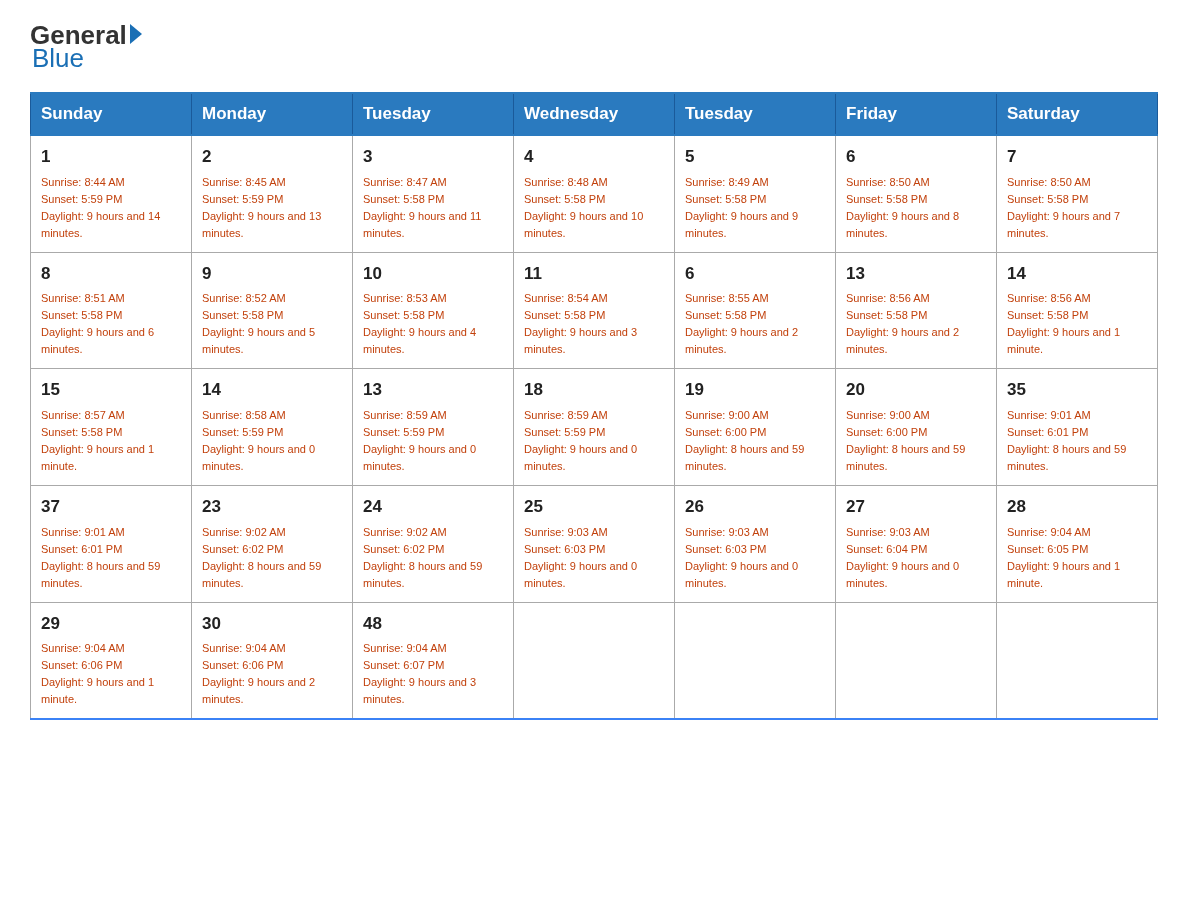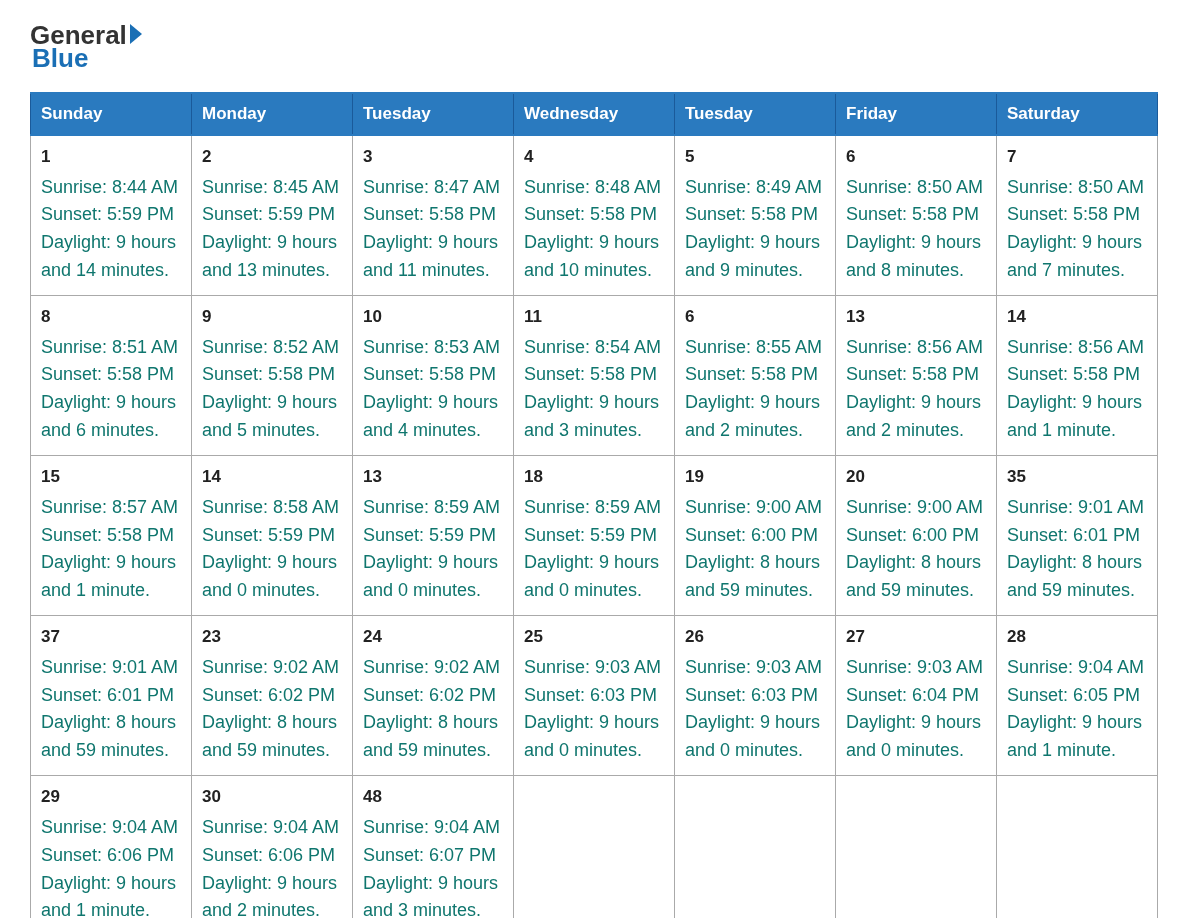--- a/index.html
+++ b/index.html
@@ -33,21 +33,21 @@
       height: 0;
       border-left: 12px solid #1a6fb5;
       border-top: 10px solid transparent;
       border-bottom: 10px solid transparent;
       margin-left: 3px;
       margin-top: -4px;
     }
     .logo-blue-line {
       color: #1a6fb5;
       font-size: 26px;
-      font-weight: bold;
+      font-weight: normal;
       margin-top: -8px;
       padding-left: 2px;
     }
     .title-section {
       text-align: right;
     }
     .month-title {
       font-size: 52px;
       font-weight: bold;
       color: #222;
@@ -82,26 +82,26 @@
       color: #333;
     }
     .day-num {
       font-size: 17px;
       font-weight: bold;
       color: #222;
       display: block;
       margin-bottom: 4px;
     }
     .day-info {
-      font-size: 18px;
-      color: #0f766e;
+      font-size: 11px;
+      color: #c2410c;
       line-height: 1.55;
     }
     .calendar tr:last-child td {
-      border-bottom: 2px solid #d946ef;
+      border-bottom: 2px solid #3b82f6;
     }
     .calendar thead tr th {
       border-top: 2px solid #2a7abf;
       border-bottom: 2px solid #2a7abf;
     }
     .calendar tbody tr:first-child td {
       border-top: 2px solid #2a7abf;
     }
     
     .calendar tbody tr td {

